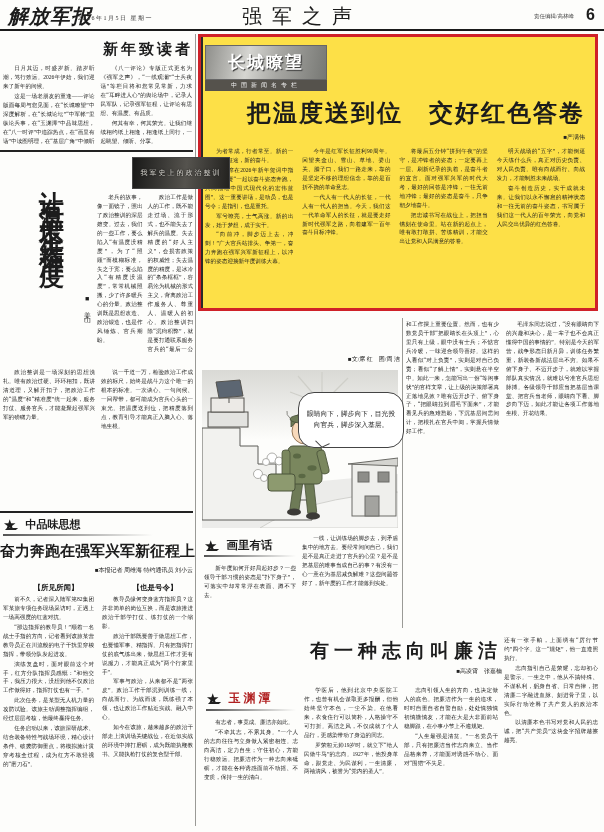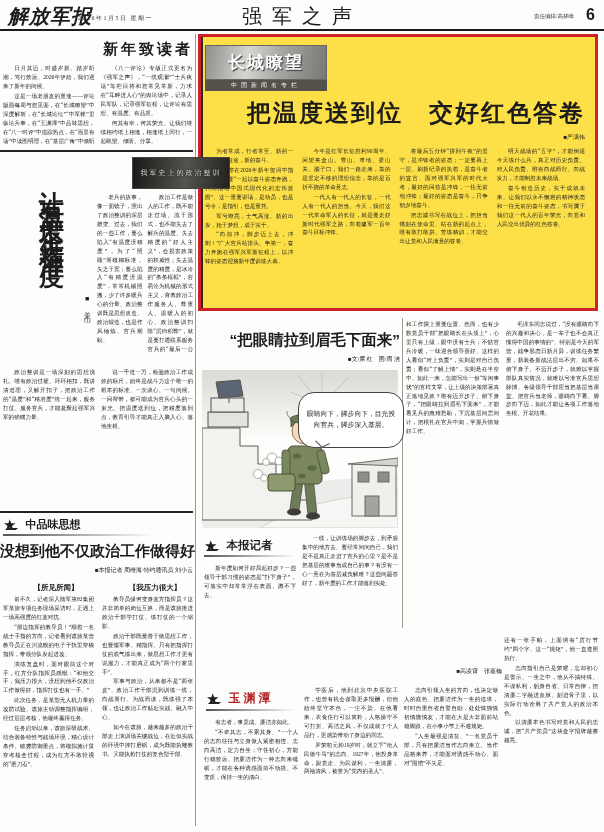--- a/index.html
+++ b/index.html
@@ -130,43 +130,42 @@
   </div>
 
   <div class="abs rule-h" style="left:0;top:511px;width:193px;height:1.5px;"></div>
   <div class="abs" style="left:3px;top:517px;width:150px;">
     <div class="star-head sans" style="font-size:11px;">
       <span><span class="star-glyph">★</span><span class="star-slash"></span></span>
       <span>中品味思想</span>
     </div>
     <div class="head-rule"></div>
   </div>
-  <div class="abs center sans" style="left:0;top:542px;width:193px;font-size:15px;font-weight:bold;white-space:nowrap;">没想到他不仅政治工作做得好</div>
+  <div class="abs center sans" style="left:0;top:542px;width:193px;font-size:15px;font-weight:bold;white-space:nowrap;">奋力奔跑在强军兴军新征程上</div>
   <div class="abs center byline" style="left:0;top:566px;width:193px;">■本报记者 周维海 特约通讯员 刘小云</div>
   <div class="abs t5 hidden-of" style="left:3px;top:582px;width:190px;height:246px;">
     <div style="display:flex;gap:8px;height:246px;">
       <div style="flex:1;">
         <p class="subhead sans">【所见所闻】</p>
         <p>前不久，记者深入陆军第82集团军某旅专项任务现场采访时，正遇上一场高强度的红蓝对抗。</p>
         <p>“那边指挥的教导员！”顺着一名战士手指的方向，记者看到该旅某营教导员正在川流般的电子干扰里穿梭指挥，带领分队发起进攻。</p>
         <p>演练复盘时，面对眼前这个对手，红方分队指挥员感慨：“和他交手，我压力很大，没想到他不仅政治工作做得好，指挥打仗也有一手。”</p>
         <p>此次任务，是某型无人机力量的攻防试验。该旅主动调整指挥编组，经过层层考核，他最终赢得任务。</p>
         <p>任务启动以来，该旅深研战术、结合装备特性与战场环境，精心设计条件、破袭防御重点，将模拟施计贯穿考核全过程，成为红方不敢轻视的“磨刀石”。</p>
       </div>
       <div style="flex:1;">
-        <p class="subhead sans">【我压力很大】</p>
+        <p class="subhead sans">【也是号令】</p>
         <p>教导员缘何变身蓝方指挥员？这并非简单的岗位互换，而是该旅推进政治干部学打仗、练打仗的一个缩影。</p>
         <p>政治干部既要善于做思想工作，也要懂军事、精指挥。只有把指挥打仗的底气练出来，做思想工作才更有说服力，才能真正成为“两个行家里手”。</p>
         <p>军事与政治，从来都不是“两张皮”。政治工作干部沉到训练一线，向战而行、为战而谋，既练强了本领，也让政治工作贴近实战、融入中心。</p>
         <p>如今在该旅，越来越多的政治干部走上演训场关键战位，在近似实战的环境中摔打磨砺，成为既能执鞭教书、又能执枪打仗的复合型干部。</p>
       </div>
     </div>
   </div>
 
-  <div class="abs center sans" style="left:200px;top:330px;width:200px;font-size:15.5px;font-weight:bold;white-space:nowrap;">“把眼睛拉到眉毛下面来”</div>
   <div class="abs center byline" style="left:200px;top:355px;width:200px;">■文/席 红　图/周 洁</div>
 
   <svg class="abs" style="left:202px;top:370px;" width="196" height="158" viewBox="0 0 196 158">
     <defs>
       <linearGradient id="sky" x1="0" y1="0" x2="0" y2="1">
         <stop offset="0" stop-color="#d9d9d5"></stop>
           <stop offset="1" stop-color="#fdfdfb"></stop>
       </linearGradient>
     </defs>
     <rect x="0" y="0" width="196" height="70" fill="url(#sky)"></rect>
@@ -229,36 +228,37 @@
   </svg>
 
   <div class="abs bubble" style="left:298px;top:392px;width:92px;height:44px;">
     <span>眼睛向下，脚步向下，目光投向官兵，脚步深入基层。</span>
   </div>
   <div class="abs bubble-tail" style="left:318px;top:438px;"></div>
 
   <div class="abs" style="left:204px;top:538px;width:92px;">
     <div class="star-head sans" style="font-size:11.5px;">
       <span><span class="star-glyph">★</span><span class="star-slash"></span></span>
-      <span>本报记者</span>
+      <span>画里有话</span>
     </div>
     <div class="head-rule"></div>
   </div>
   <div class="abs t5 hidden-of" style="left:204px;top:564px;width:92px;height:70px;">
     <p>新年度如何开好局起好步？一些领导干部习惯的姿态是“扑下身子”，可落实中却常常浮在表面、蹲不下去。</p>
   </div>
   <div class="abs t5 hidden-of" style="left:302px;top:534px;width:96px;height:102px;">
     <p>一线，让训练场的脚步去，到矛盾集中的地方去。要经常问问自己，我们是不是真正走进了官兵的心里？是不是把基层的难事当成自己的事？有没有一心一意在为基层减负解难？这些问题答好了，新年度的工作才能落到实处。</p>
   </div>
 
   <div class="abs t5 cols2 hidden-of" style="left:406px;top:320px;width:193px;height:306px;column-gap:7px;">
     <p style="text-indent:0;">和工作摆上重要位置。然而，也有少数党员干部“把眼睛长在头顶上”，心里只有上级，眼中没有士兵；不惦官兵冷暖，一味迎合领导喜好。这样的人看似“对上负责”，实则是对自己负责；看似“了解上情”，实则悬在半空中。如此一来，怎能写出一份“等闲事状”的官样文章，让上级的决策部署真正落地见效？唯有迈开步子、俯下身子，“把眼睛拉到眉毛下面来”，才能看见兵的急难愁盼，下沉基层问需问计，把根扎在官兵中间，掌握兵情做好工作。</p>
     <p>毛泽东同志说过，“没有眼睛向下的兴趣和决心，是一辈子也不会真正懂得中国的事情的”。特别是今天的军营，战争形态日新月异，训练任务繁重，新装备新战法层出不穷。如果不俯下身子、不迈开步子，就难以掌握部队真实情况，就难以号准官兵思想脉搏。各级领导干部应当把基层当课堂、把官兵当老师，眼睛向下看、脚步向下迈，如此才能让各项工作落地生根、开花结果。</p>
   </div>
 
+  <div class="abs center sans" style="left:202px;top:638px;width:300px;font-size:19px;font-weight:bold;letter-spacing:5px;white-space:nowrap;">有一种志向叫廉洁</div>
   <div class="abs center byline" style="left:202px;top:667px;width:300px;">■高凌霄　张嘉楠</div>
   <div class="abs" style="left:206px;top:690px;width:90px;">
     <div class="star-head sans" style="font-size:12px;">
       <span><span class="star-glyph">★</span><span class="star-slash"></span></span>
       <span style="letter-spacing:3px;color:#b02020;">玉渊潭</span>
     </div>
     <div class="head-rule"></div>
   </div>
   <div class="abs t5 hidden-of" style="left:204px;top:718px;width:94px;height:104px;">
     <p>有志者，事竟成。廉洁亦如此。</p>

